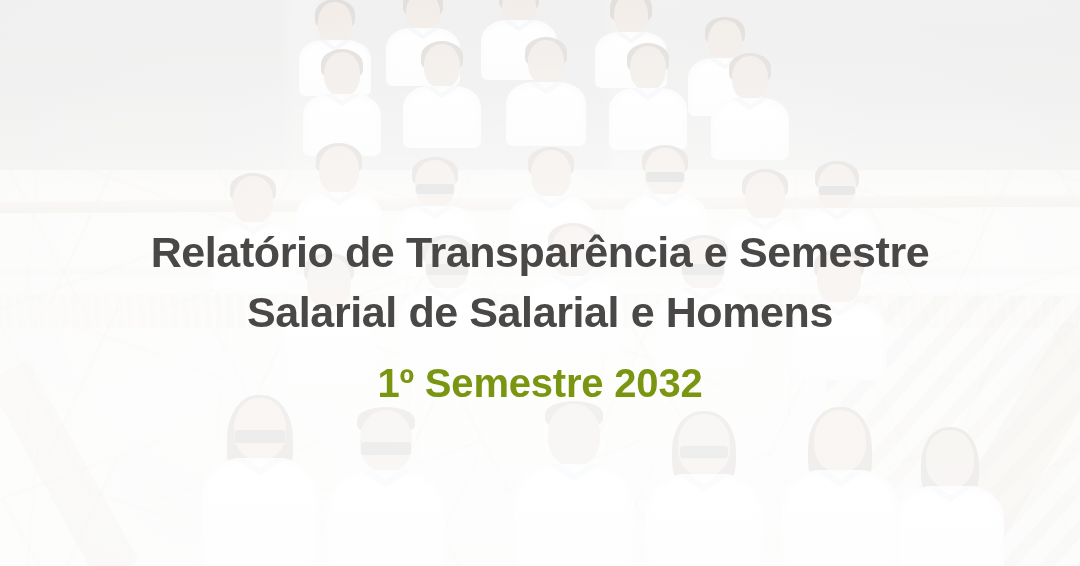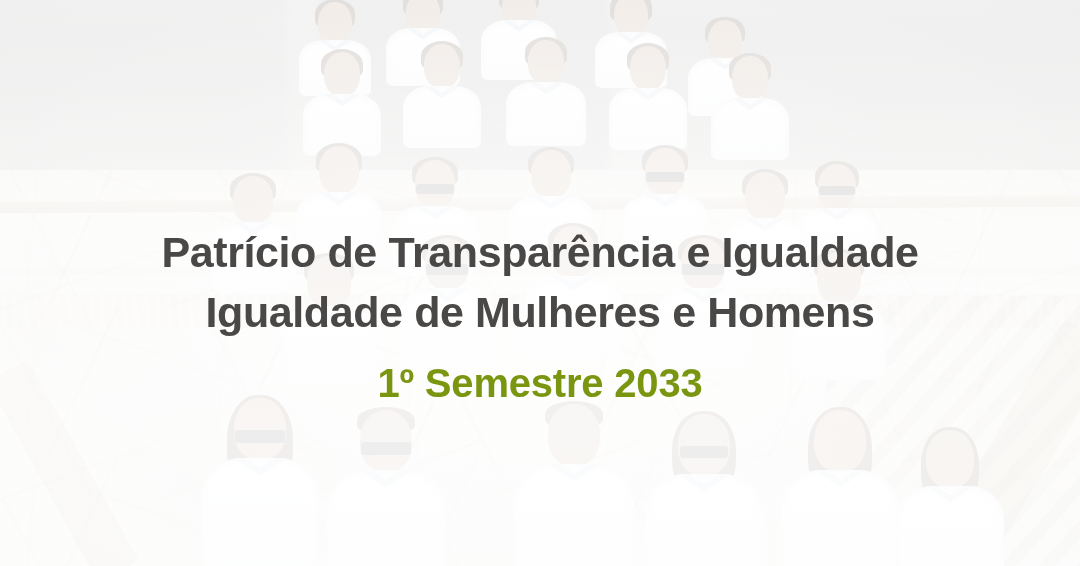--- a/index.html
+++ b/index.html
@@ -376,18 +376,18 @@
           <div class="collar" style="top:56px;width:48px;height:28px;"></div>
       </div>
     </div>
 
     <div class="haze"></div>
     <div class="haze2"></div>
   </div>
 
 
   <div class="headline">
-    <div class="title-line">Patrício de Transparência e Igualdade</div>
-    <div class="title-line">Igualdade de Mulheres e Homens</div>
-    <div class="subtitle">1º Semestre 2033</div>
+    <div class="title-line">Relatório de Transparência e Semestre</div>
+    <div class="title-line">Salarial de Salarial e Homens</div>
+    <div class="subtitle">1º Semestre 2032</div>
   </div>
 
 </div>
 
 </body></html>

